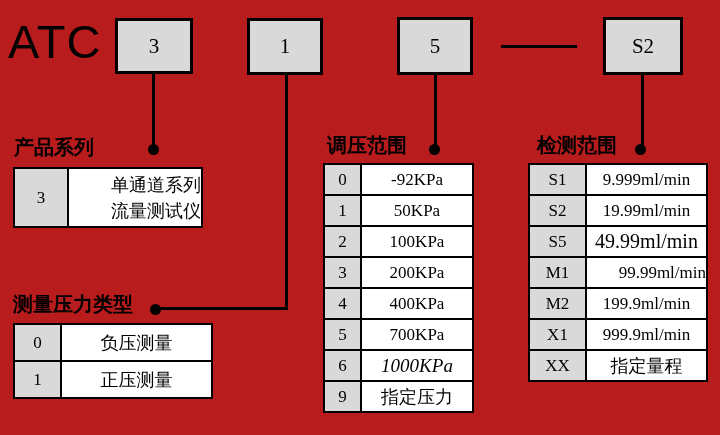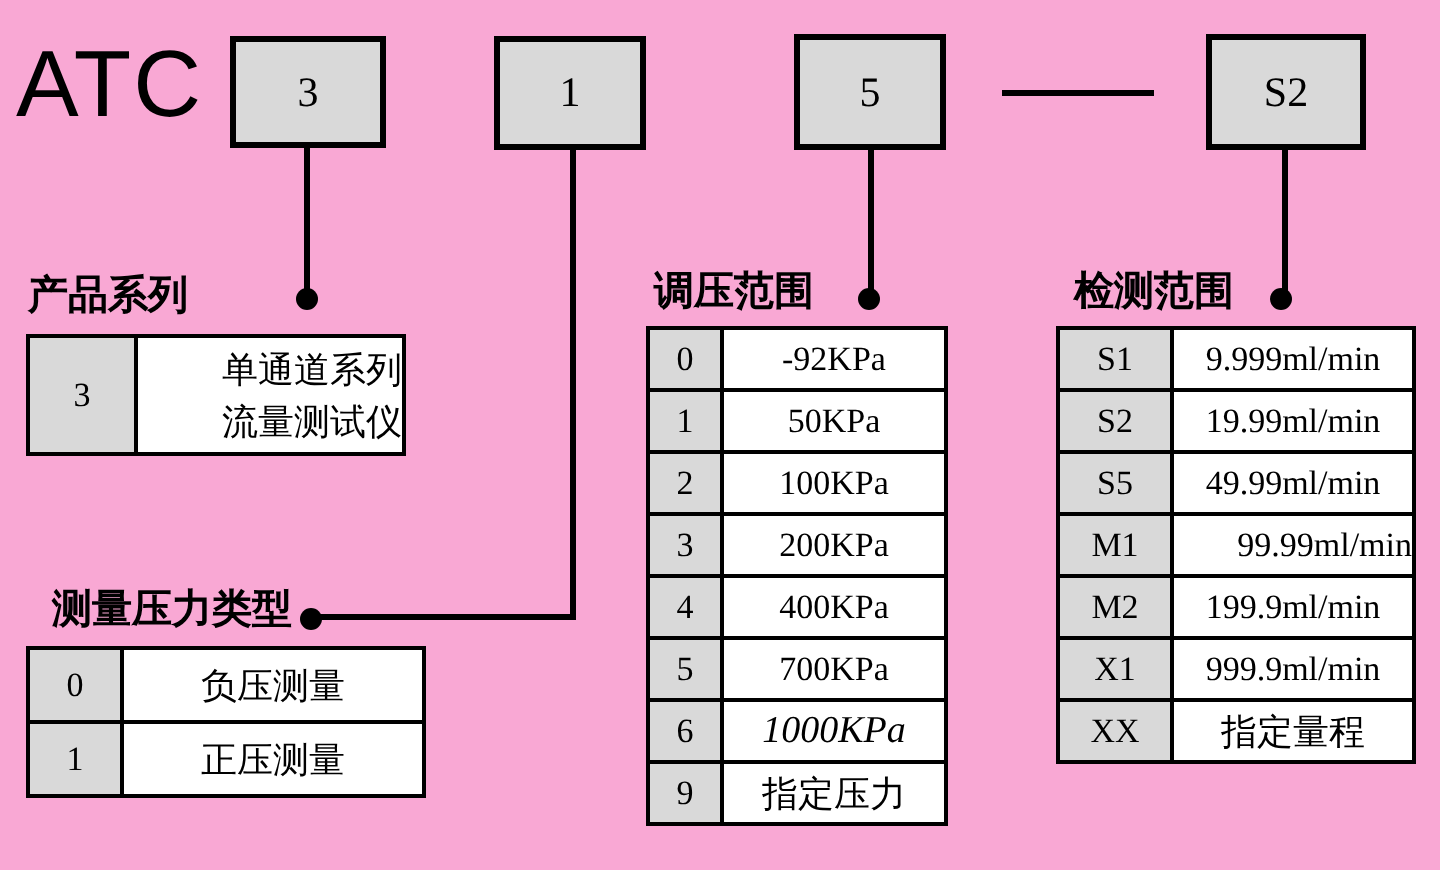--- a/index.html
+++ b/index.html
@@ -4,21 +4,21 @@
 <style>
   html, body { margin: 0; padding: 0; }
   body {
     font-family: "Liberation Sans", sans-serif;
     background: #ffffff;
   }
   .canvas {
     position: relative;
     width: 720px;
     height: 435px;
-    background: #f9a8d4;
+    background: #b91c1c;
     overflow: hidden;
   }
   .prefix {
     position: absolute;
     left: 8px;
     top: 14px;
     font-family: "Liberation Sans", sans-serif;
     font-size: 47px;
     color: #000;
     letter-spacing: 1px;
@@ -112,21 +112,21 @@
         <tr>
       <td class="code" style="width:52px; height:57px;">3</td>
       <td class="desc">
         <div class="desc-line">单通道系列</div>
         <div class="desc-line">流量测试仪</div>
       </td>
     </tr>
   </tbody>
     </table>
 
-  <div class="sec-title" style="left:26px; top:291px;">测量压力类型</div>
+  <div class="sec-title" style="left:13px; top:291px;">测量压力类型</div>
   <table class="tbl" style="left:13px; top:323px; width:200px;">
     <tbody>
         <tr>
       <td class="code" style="width:45px; height:35px;">0</td>
       <td class="desc">负压测量</td>
     </tr>
     <tr>
       <td class="code" style="height:35px;">1</td>
       <td class="desc">正压测量</td>
     </tr>
@@ -177,21 +177,21 @@
         <tr>
       <td class="code" style="width:55px; height:29px;">S1</td>
       <td class="desc" style="font-size:17px;">9.999ml/min</td>
     </tr>
     <tr>
       <td class="code" style="height:29px;">S2</td>
       <td class="desc" style="font-size:17px;">19.99ml/min</td>
     </tr>
     <tr>
       <td class="code" style="height:29px;">S5</td>
-      <td class="desc" style="font-size:17px;">49.99ml/min</td>
+      <td class="desc" style="font-size:20px;">49.99ml/min</td>
     </tr>
     <tr>
       <td class="code" style="height:29px;">M1</td>
       <td class="desc" style="font-size:17px;text-align:right;">99.99ml/min</td>
     </tr>
     <tr>
       <td class="code" style="height:29px;">M2</td>
       <td class="desc" style="font-size:17px;">199.9ml/min</td>
     </tr>
     <tr>

